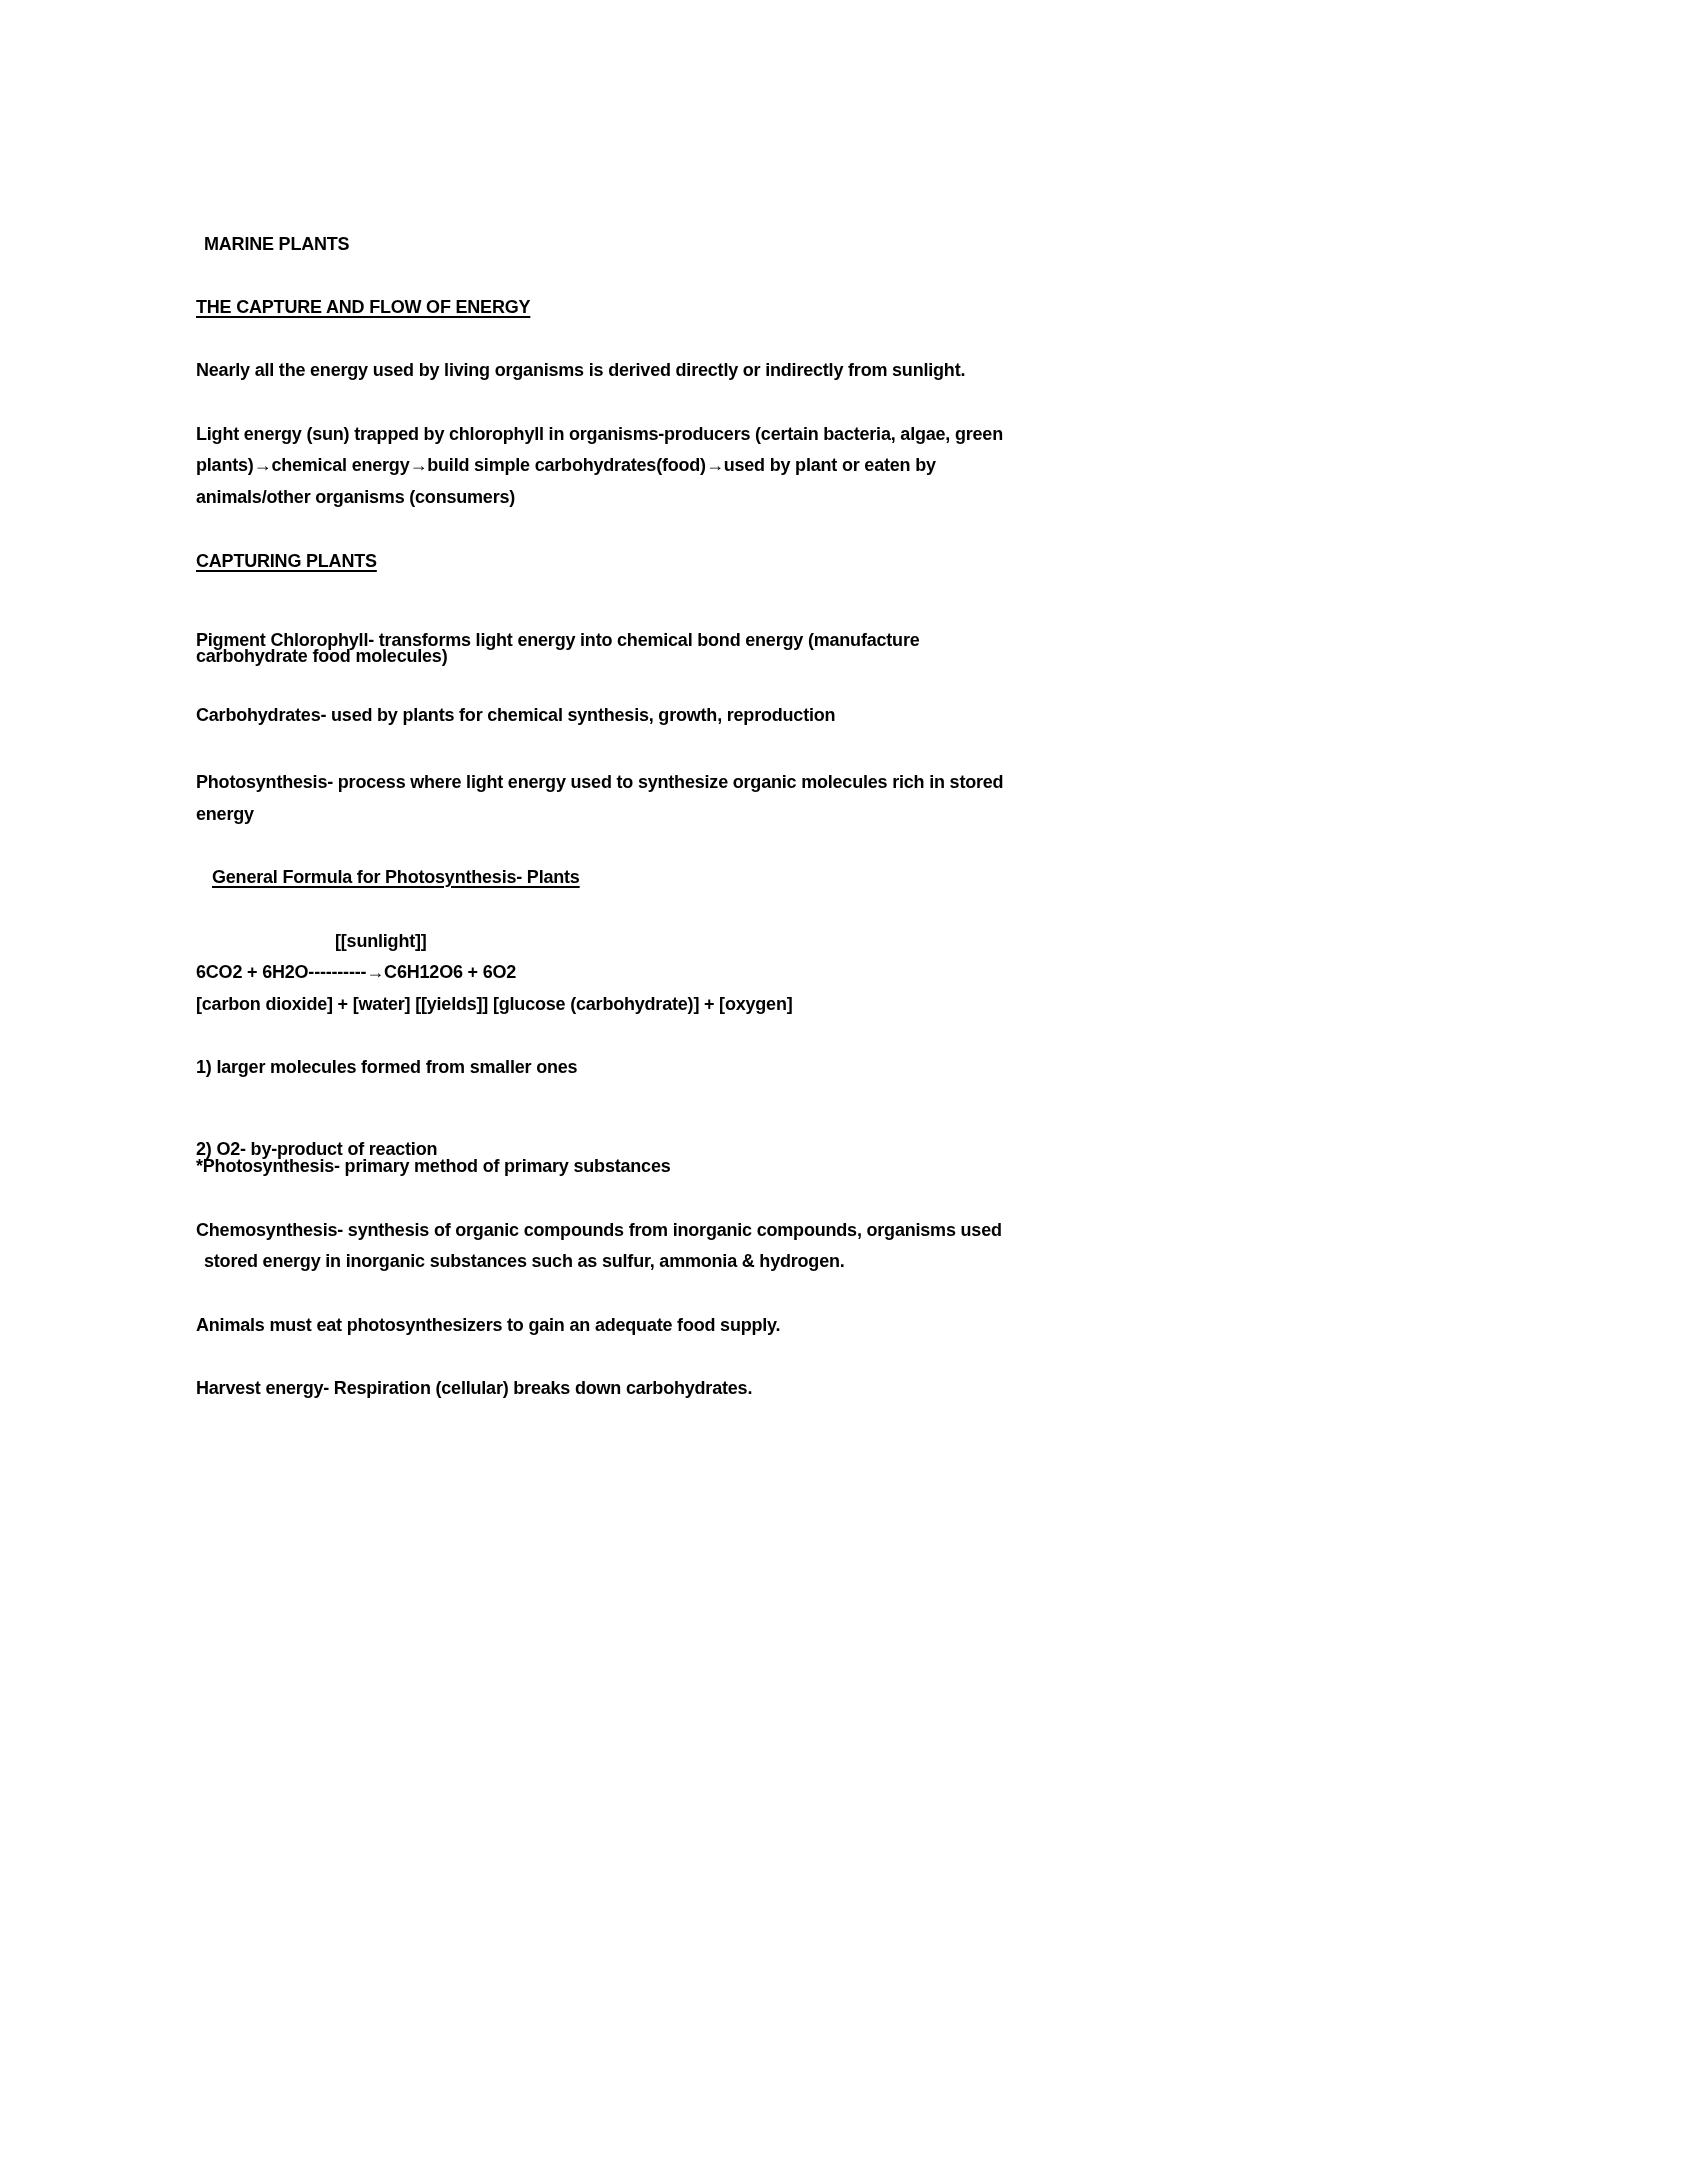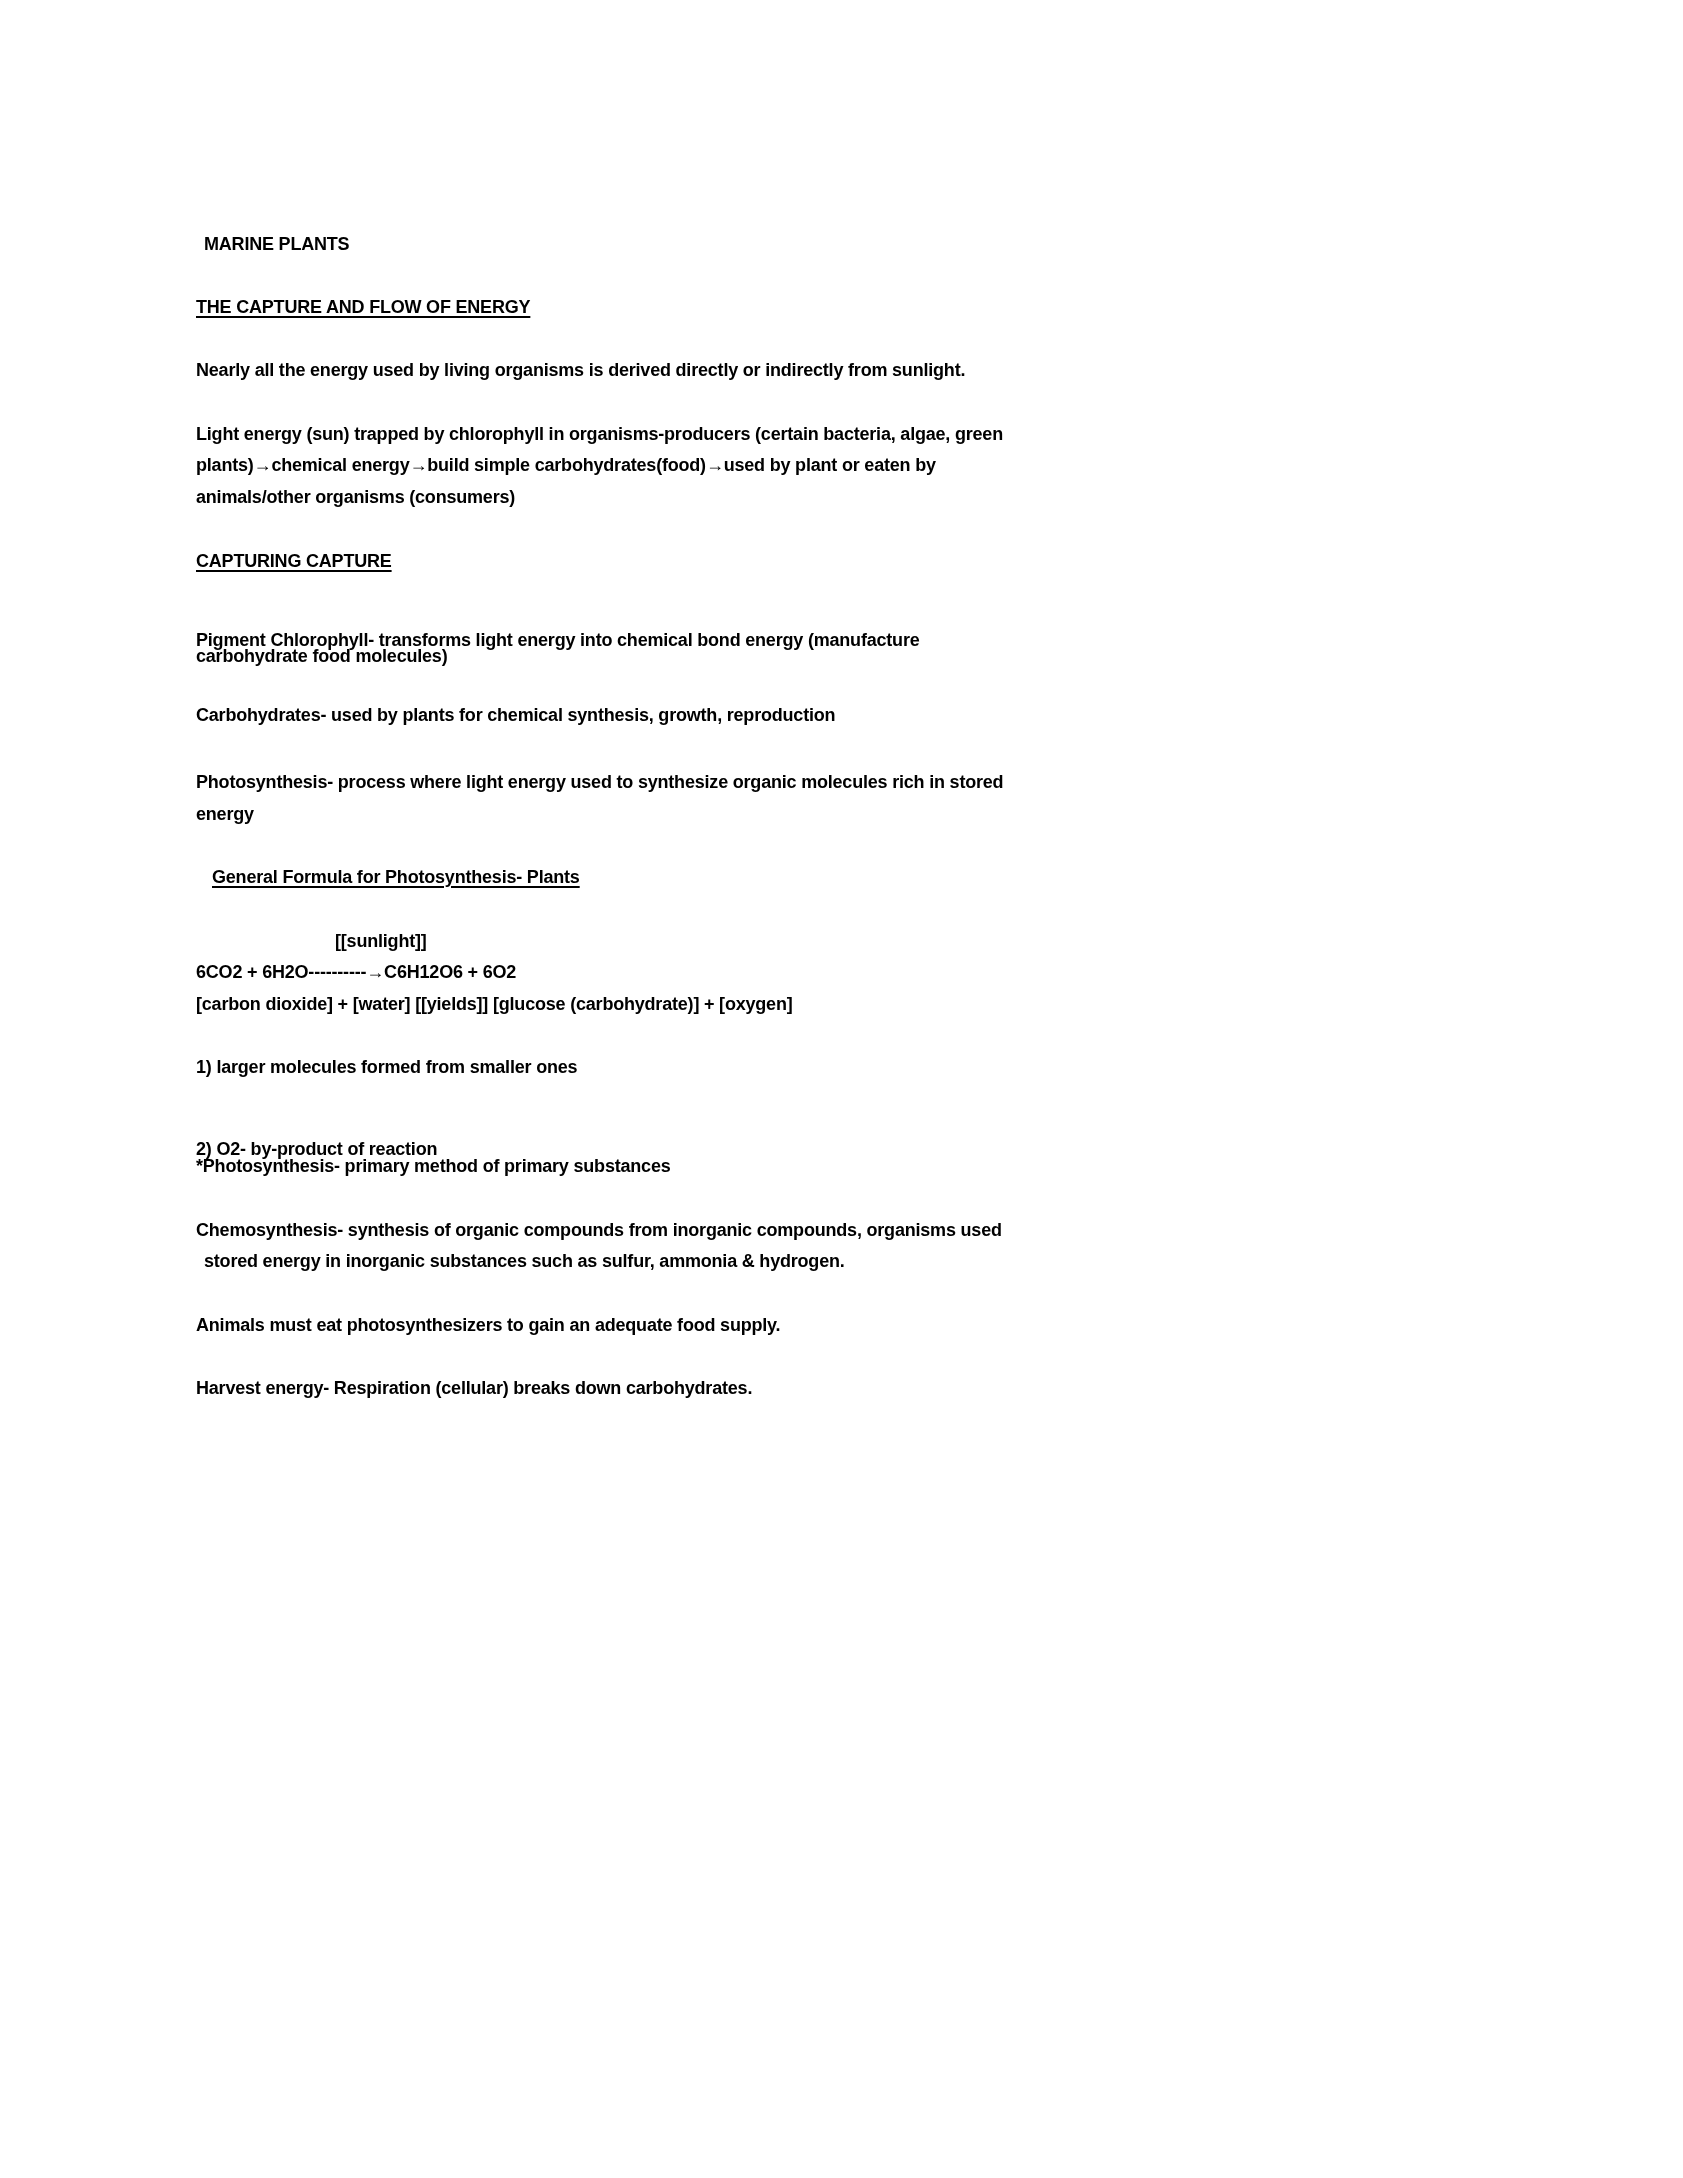--- a/index.html
+++ b/index.html
@@ -14,21 +14,21 @@
 
 <div class="page">
   <div class="line" style="top:228px;left:8px;">MARINE PLANTS</div>
   <div class="line u" style="top:291px;">THE CAPTURE AND FLOW OF ENERGY</div>
   <div class="line" style="top:354px;">Nearly all the energy used by living organisms is derived directly or indirectly from sunlight.</div>
 
   <div class="line" style="top:418px;">Light energy (sun) trapped by chlorophyll in organisms-producers (certain bacteria, algae, green</div>
   <div class="line" style="top:449px;">plants)→chemical energy→build simple carbohydrates(food)→used by plant or eaten by</div>
   <div class="line" style="top:481px;">animals/other organisms (consumers)</div>
 
-  <div class="line u" style="top:545px;">CAPTURING CAPTURE</div>
+  <div class="line u" style="top:545px;">CAPTURING PLANTS</div>
 
   <div class="line" style="top:624px;">Pigment Chlorophyll- transforms light energy into chemical bond energy (manufacture</div>
   <div class="line" style="top:640px;">carbohydrate food molecules)</div>
 
   <div class="line" style="top:699px;">Carbohydrates- used by plants for chemical synthesis, growth, reproduction</div>
 
   <div class="line" style="top:766px;">Photosynthesis- process where light energy used to synthesize organic molecules rich in stored</div>
   <div class="line" style="top:798px;">energy</div>
 
   <div class="line u" style="top:861px;margin-left:16px;">General Formula for Photosynthesis- Plants</div>

